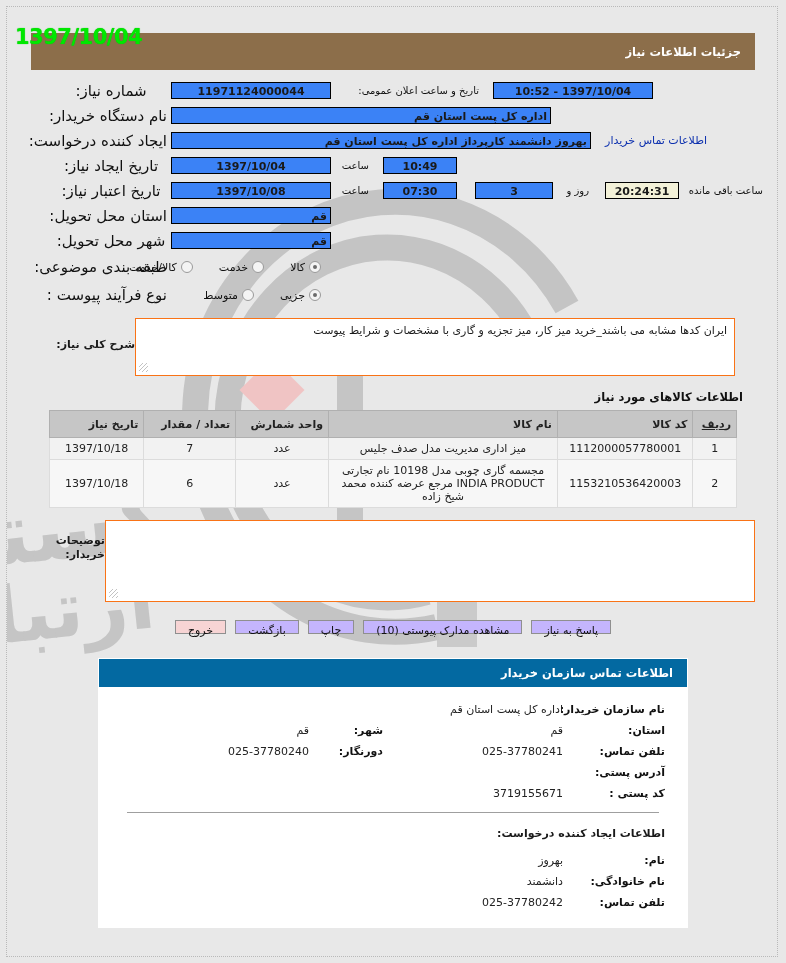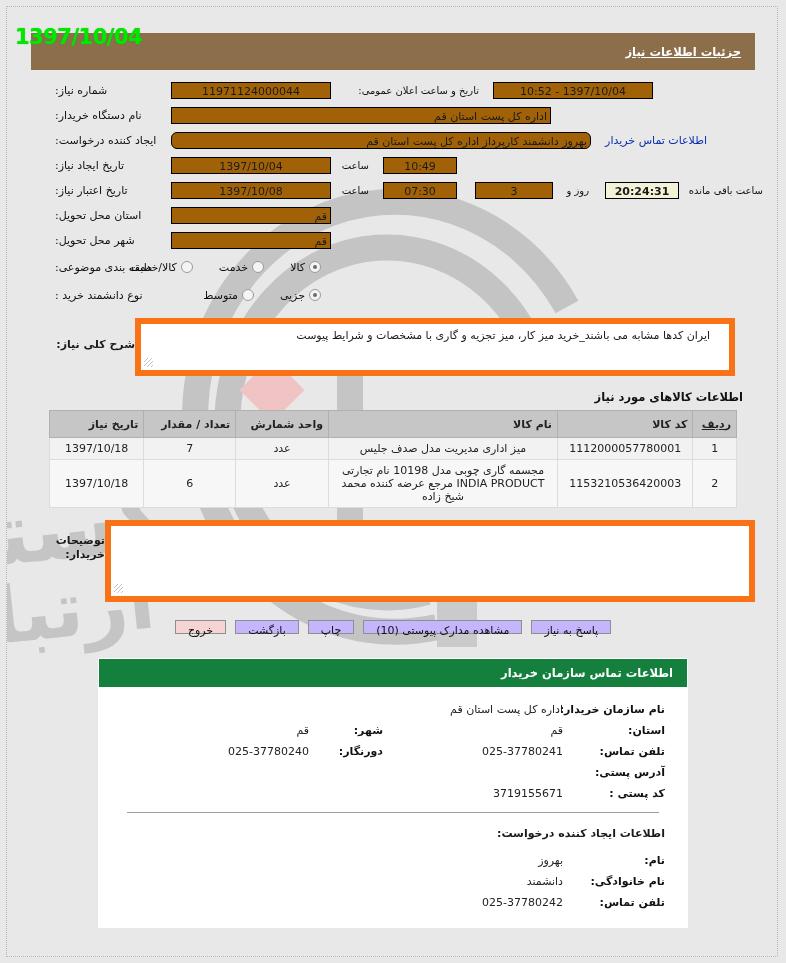--- a/index.html
+++ b/index.html
@@ -43,21 +43,20 @@
     left:24px;top:26px;
     width:724px;height:37px;
     background:#8c6e4a;
     color:#ffffff;
     font-size:11.5px;
     font-weight:bold;
     box-sizing:border-box;
     padding:0 14px 0 0;
     display:flex;align-items:center;justify-content:flex-start;
     z-index:2;
-    text-decoration:underline;
   }
   .green-stamp{
     position:absolute;
     left:8px;top:18px;
     color:#00e800;
     font-size:21px;
     font-weight:bold;
     font-family:"DejaVu Sans","Liberation Sans",sans-serif;
     letter-spacing:-0.5px;
     z-index:5;
@@ -74,38 +73,39 @@
   .frow{
     display:flex;
     align-items:center;
     justify-content:flex-start;
     height:23px;
     padding-right:0;
     margin-bottom:2px;
   }
   .lbl{
     width:118px;
-    text-align:left;
+    text-align:center;
     padding-left:8px;
     box-sizing:border-box;
-    font-size:11px;
+    font-size:15px;
     color:#111;
     white-space:nowrap;
   }
   .fld{
-    background:#a16207;
+    background:#3b82f6;
     border:1px solid #000000;
     height:17px;
     line-height:17px;
     font-size:11px;
     text-align:center;
     box-sizing:border-box;
     padding:0 3px;
     overflow:hidden;
     white-space:nowrap;
+    font-weight:bold;
   }
   .fld-rt{text-align:right;}
   .w-num{width:160px;}
   .w-org{width:380px;}
   .w-date{width:152px;}
   .w-time{width:74px;}
   .w-city{width:152px;}
   .w-days{width:78px;}
   .w-count{width:74px;background:#f3f1d8;font-weight:bold;}
   .small-lbl{
@@ -135,23 +135,23 @@
     width:4px;height:4px;border-radius:50%;background:#6b6b6b;
   }
   .radio-lbl{font-size:11px;color:#111;white-space:nowrap;}
   
   .ta-row{display:flex;align-items:flex-start;margin-top:10px;}
   .ta-lbl{
     width:92px;text-align:right;font-weight:bold;font-size:11px;
     padding-top:22px;padding-left:6px;box-sizing:border-box;line-height:14px;
   }
   .ta{
-    background:#ffffff;border:6px solid #f97316;
+    background:#ffffff;border:1px solid #f97316;
     width:600px;box-sizing:border-box;
-    font-size:11px;text-align:right;padding:5px 19px;
+    font-size:11px;text-align:right;padding:5px 7px;
     position:relative;overflow:hidden;
   }
   .ta-desc{height:58px;}
   .ta-note{height:82px;}
   .resize-grip{
     position:absolute;left:3px;bottom:3px;width:9px;height:9px;
     background:
       linear-gradient(135deg,transparent 45%,#9b9b9b 45%,#9b9b9b 55%,transparent 55%) 0 0/4px 4px;
     opacity:.6;
   }
@@ -201,21 +201,21 @@
   
   .contact-panel{
     position:absolute;
     left:92px;top:652px;
     width:588px;
     background:#ffffff;
     z-index:3;
     box-shadow:0 0 0 1px #ffffff;
   }
   .panel-head{
-    background:#15803d;color:#fff;font-weight:bold;font-size:11.5px;
+    background:#0369a1;color:#fff;font-weight:bold;font-size:11.5px;
     height:28px;line-height:28px;text-align:right;padding-right:14px;
     box-sizing:border-box;
   }
   .panel-body{padding:16px 22px 10px 22px;}
   .crow{display:flex;align-items:flex-start;margin-bottom:8px;font-size:11px;}
   .ckey{
     font-weight:bold;text-align:right;width:102px;flex:0 0 102px;
     padding-left:10px;box-sizing:border-box;color:#111;white-space:nowrap;
   }
   .cval{color:#222;flex:0 0 auto;min-width:180px;text-align:right;}
@@ -264,21 +264,21 @@
       <div class="fld w-date" style="position:absolute;right:126px;width:160px;">1397/10/04 - 10:52</div>
     </div>
 
     <div class="frow" style="position:relative;">
       <div class="lbl" style="position:absolute;right:612px;width:120px;">نام دستگاه خریدار:</div>
       <div class="fld fld-rt w-org" style="position:absolute;right:228px;width:380px;">اداره کل پست استان قم</div>
     </div>
 
     <div class="frow" style="position:relative;">
       <div class="lbl" style="position:absolute;right:612px;width:120px;">ایجاد کننده درخواست:</div>
-      <div class="fld fld-rt" style="position:absolute;right:188px;width:420px;border-radius:6px;">بهروز دانشمند کارپرداز اداره کل پست استان قم</div>
+      <div class="fld fld-rt" style="position:absolute;right:188px;width:420px;">بهروز دانشمند کارپرداز اداره کل پست استان قم</div>
       <a class="link-blue" style="position:absolute;right:62px;">اطلاعات تماس خریدار</a>
     </div>
 
     <div class="frow" style="position:relative;">
       <div class="lbl" style="position:absolute;right:612px;width:120px;">تاریخ ایجاد نیاز:</div>
       <div class="fld w-date" style="position:absolute;right:448px;width:160px;">1397/10/04</div>
       <div class="small-lbl" style="position:absolute;right:402px;">ساعت</div>
       <div class="fld w-time" style="position:absolute;right:322px;">10:49</div>
     </div>
 
@@ -315,21 +315,21 @@
           <span class="radio-lbl">خدمت</span>
         </span>
         <span class="radio-wrap">
           <span class="radio"></span>
           <span class="radio-lbl">کالا/خدمت</span>
         </span>
       </div>
     </div>
 
     <div class="frow" style="position:relative;height:26px;">
-      <div class="lbl" style="position:absolute;right:612px;width:120px;">نوع دانشمند خرید :</div>
+      <div class="lbl" style="position:absolute;right:612px;width:120px;">نوع فرآیند پیوست :</div>
       <div style="position:absolute;right:452px;display:flex;align-items:center;">
         <span class="radio-wrap">
           <span class="radio on"></span>
           <span class="radio-lbl">جزیی</span>
         </span>
         <span class="radio-wrap">
           <span class="radio"></span>
           <span class="radio-lbl">متوسط</span>
         </span>
       </div>

